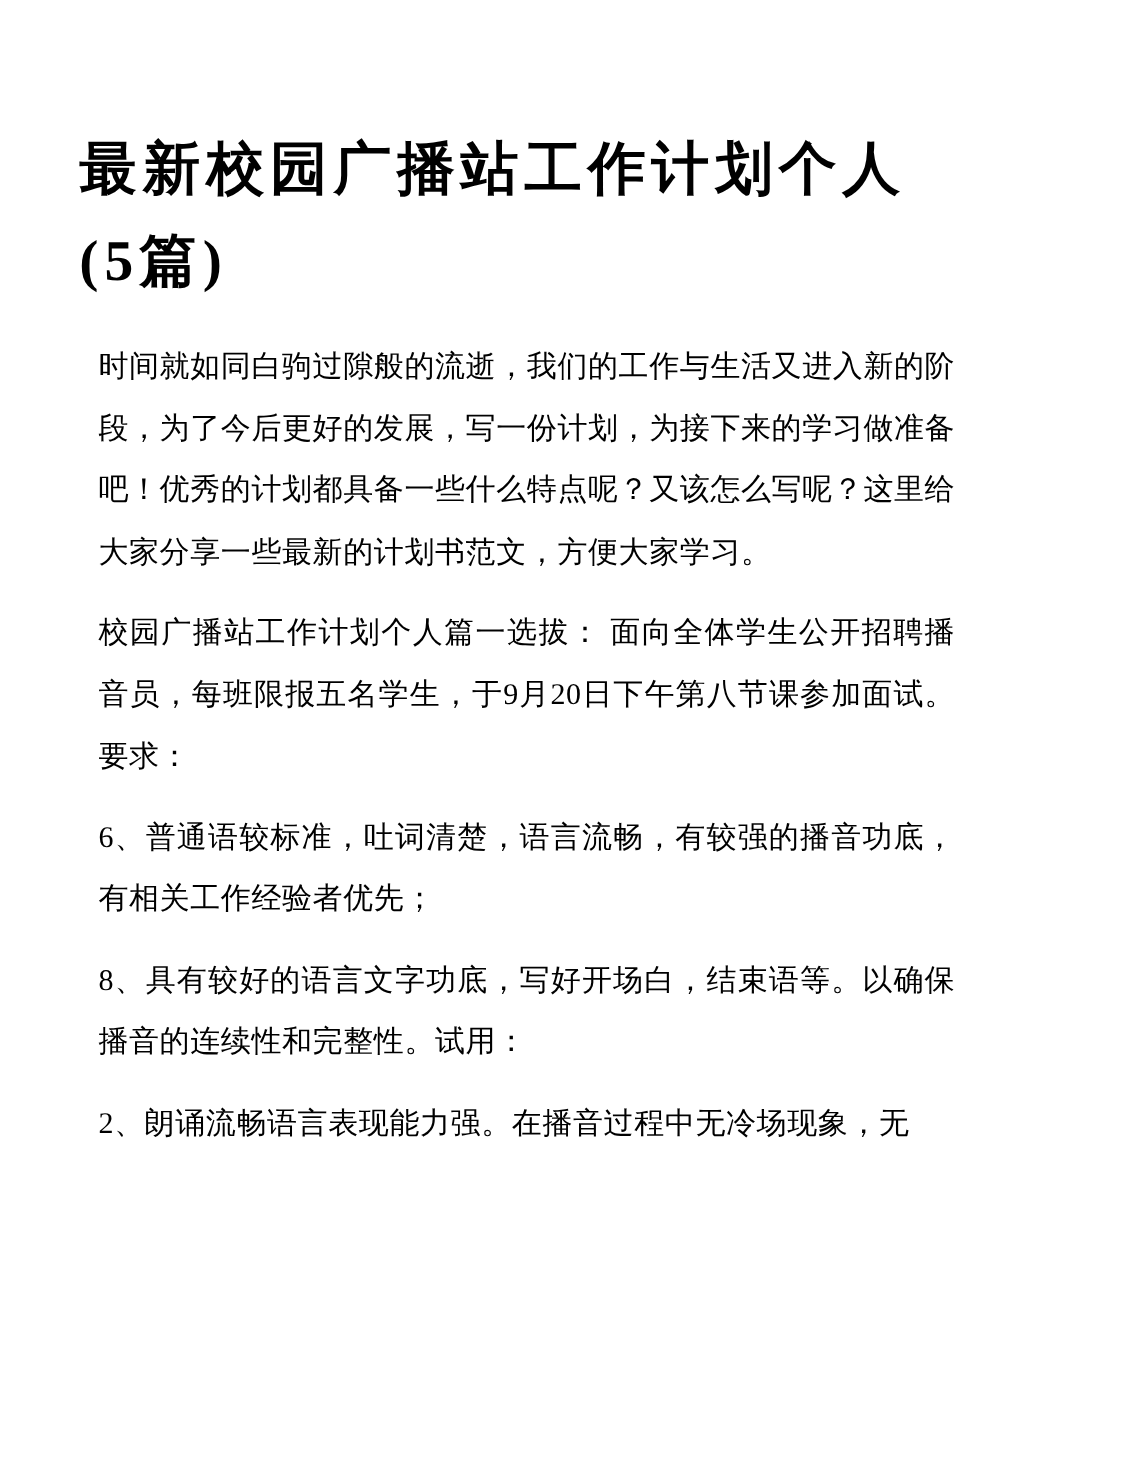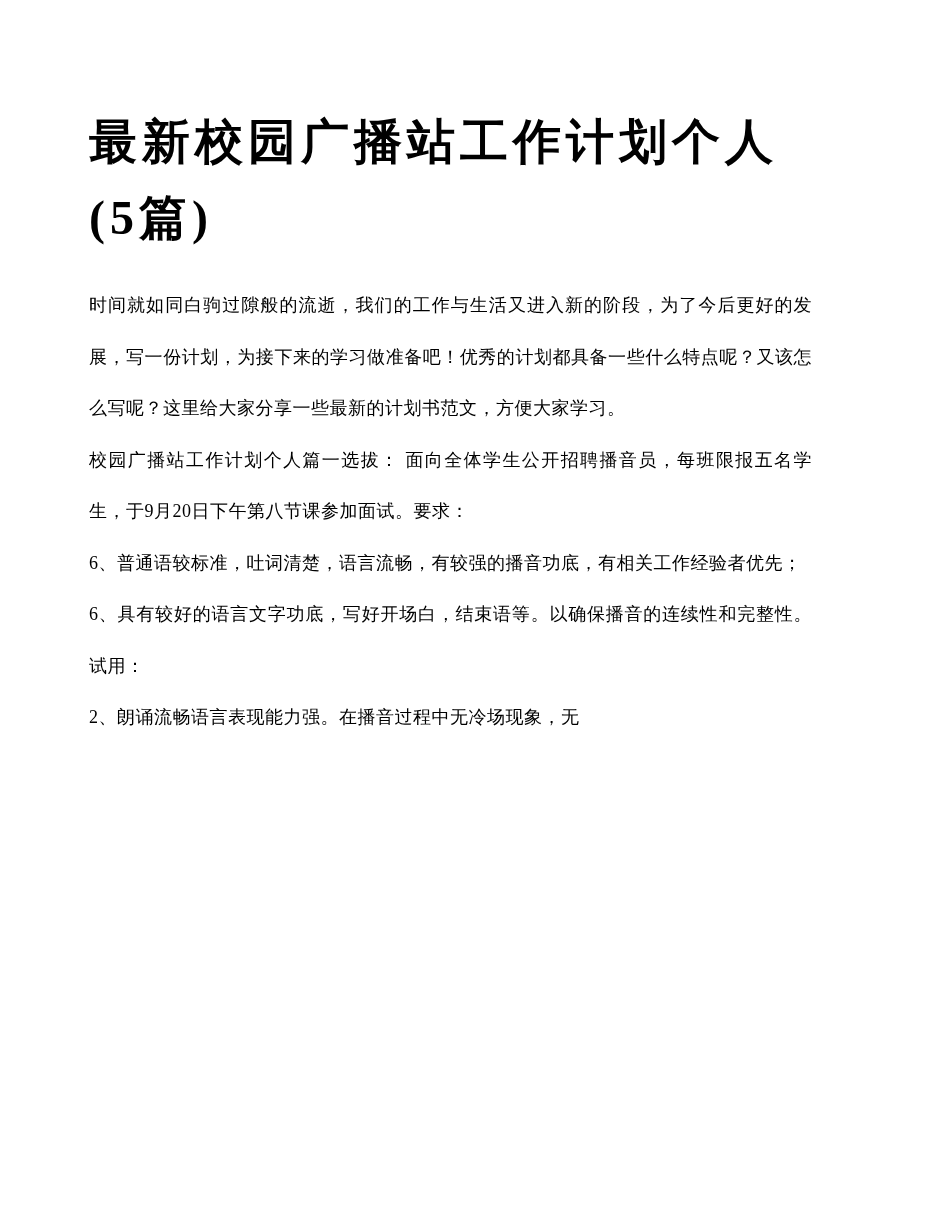--- a/index.html
+++ b/index.html
@@ -12,56 +12,56 @@
     height: 1229px;
     position: relative;
     font-family: "Liberation Serif", "DejaVu Serif", serif;
     color: #000000;
     overflow: hidden;
   }
   .page {
     box-sizing: border-box;
     width: 950px;
     height: 1229px;
-    padding: 104px 138px 0 89px;
+    padding: 104px 138px 0 66px;
     background: #ffffff;
   }
   .doc-title {
     font-size: 48px;
     font-weight: 700;
     line-height: 76px;
     letter-spacing: 5px;
     margin: 0 0 24px 0;
     color: #000000;
   }
   .doc-title .title-line {
     display: block;
   }
   .doc-body p {
-    font-size: 18px;
+    font-size: 25px;
     line-height: 51.5px;
     letter-spacing: 0.5px;
-    margin: 0;
+    margin: 16px;
     text-align: justify;
     text-justify: inter-ideograph;
     word-break: break-all;
     color: #000000;
   }
 </style>
 </head>
 <body>
 
 <div class="page">
 
   <h1 class="doc-title">
     <span class="title-line">最新校园广播站工作计划个人</span>
     <span class="title-line">(5篇)</span>
   </h1>
 
   <div class="doc-body">
     <p>时间就如同白驹过隙般的流逝，我们的工作与生活又进入新的阶段，为了今后更好的发展，写一份计划，为接下来的学习做准备吧！优秀的计划都具备一些什么特点呢？又该怎么写呢？这里给大家分享一些最新的计划书范文，方便大家学习。</p>
     <p>校园广播站工作计划个人篇一选拔： 面向全体学生公开招聘播音员，每班限报五名学生，于9月20日下午第八节课参加面试。要求：</p>
     <p>6、普通语较标准，吐词清楚，语言流畅，有较强的播音功底，有相关工作经验者优先；</p>
-    <p>6、具有较好的语言文字功底，写好开场白，结束语等。以确保播音的连续性和完整性。试用：</p>
+    <p>8、具有较好的语言文字功底，写好开场白，结束语等。以确保播音的连续性和完整性。试用：</p>
     <p>2、朗诵流畅语言表现能力强。在播音过程中无冷场现象，无</p>
   </div>
 
 </div>
 
 </body></html>

